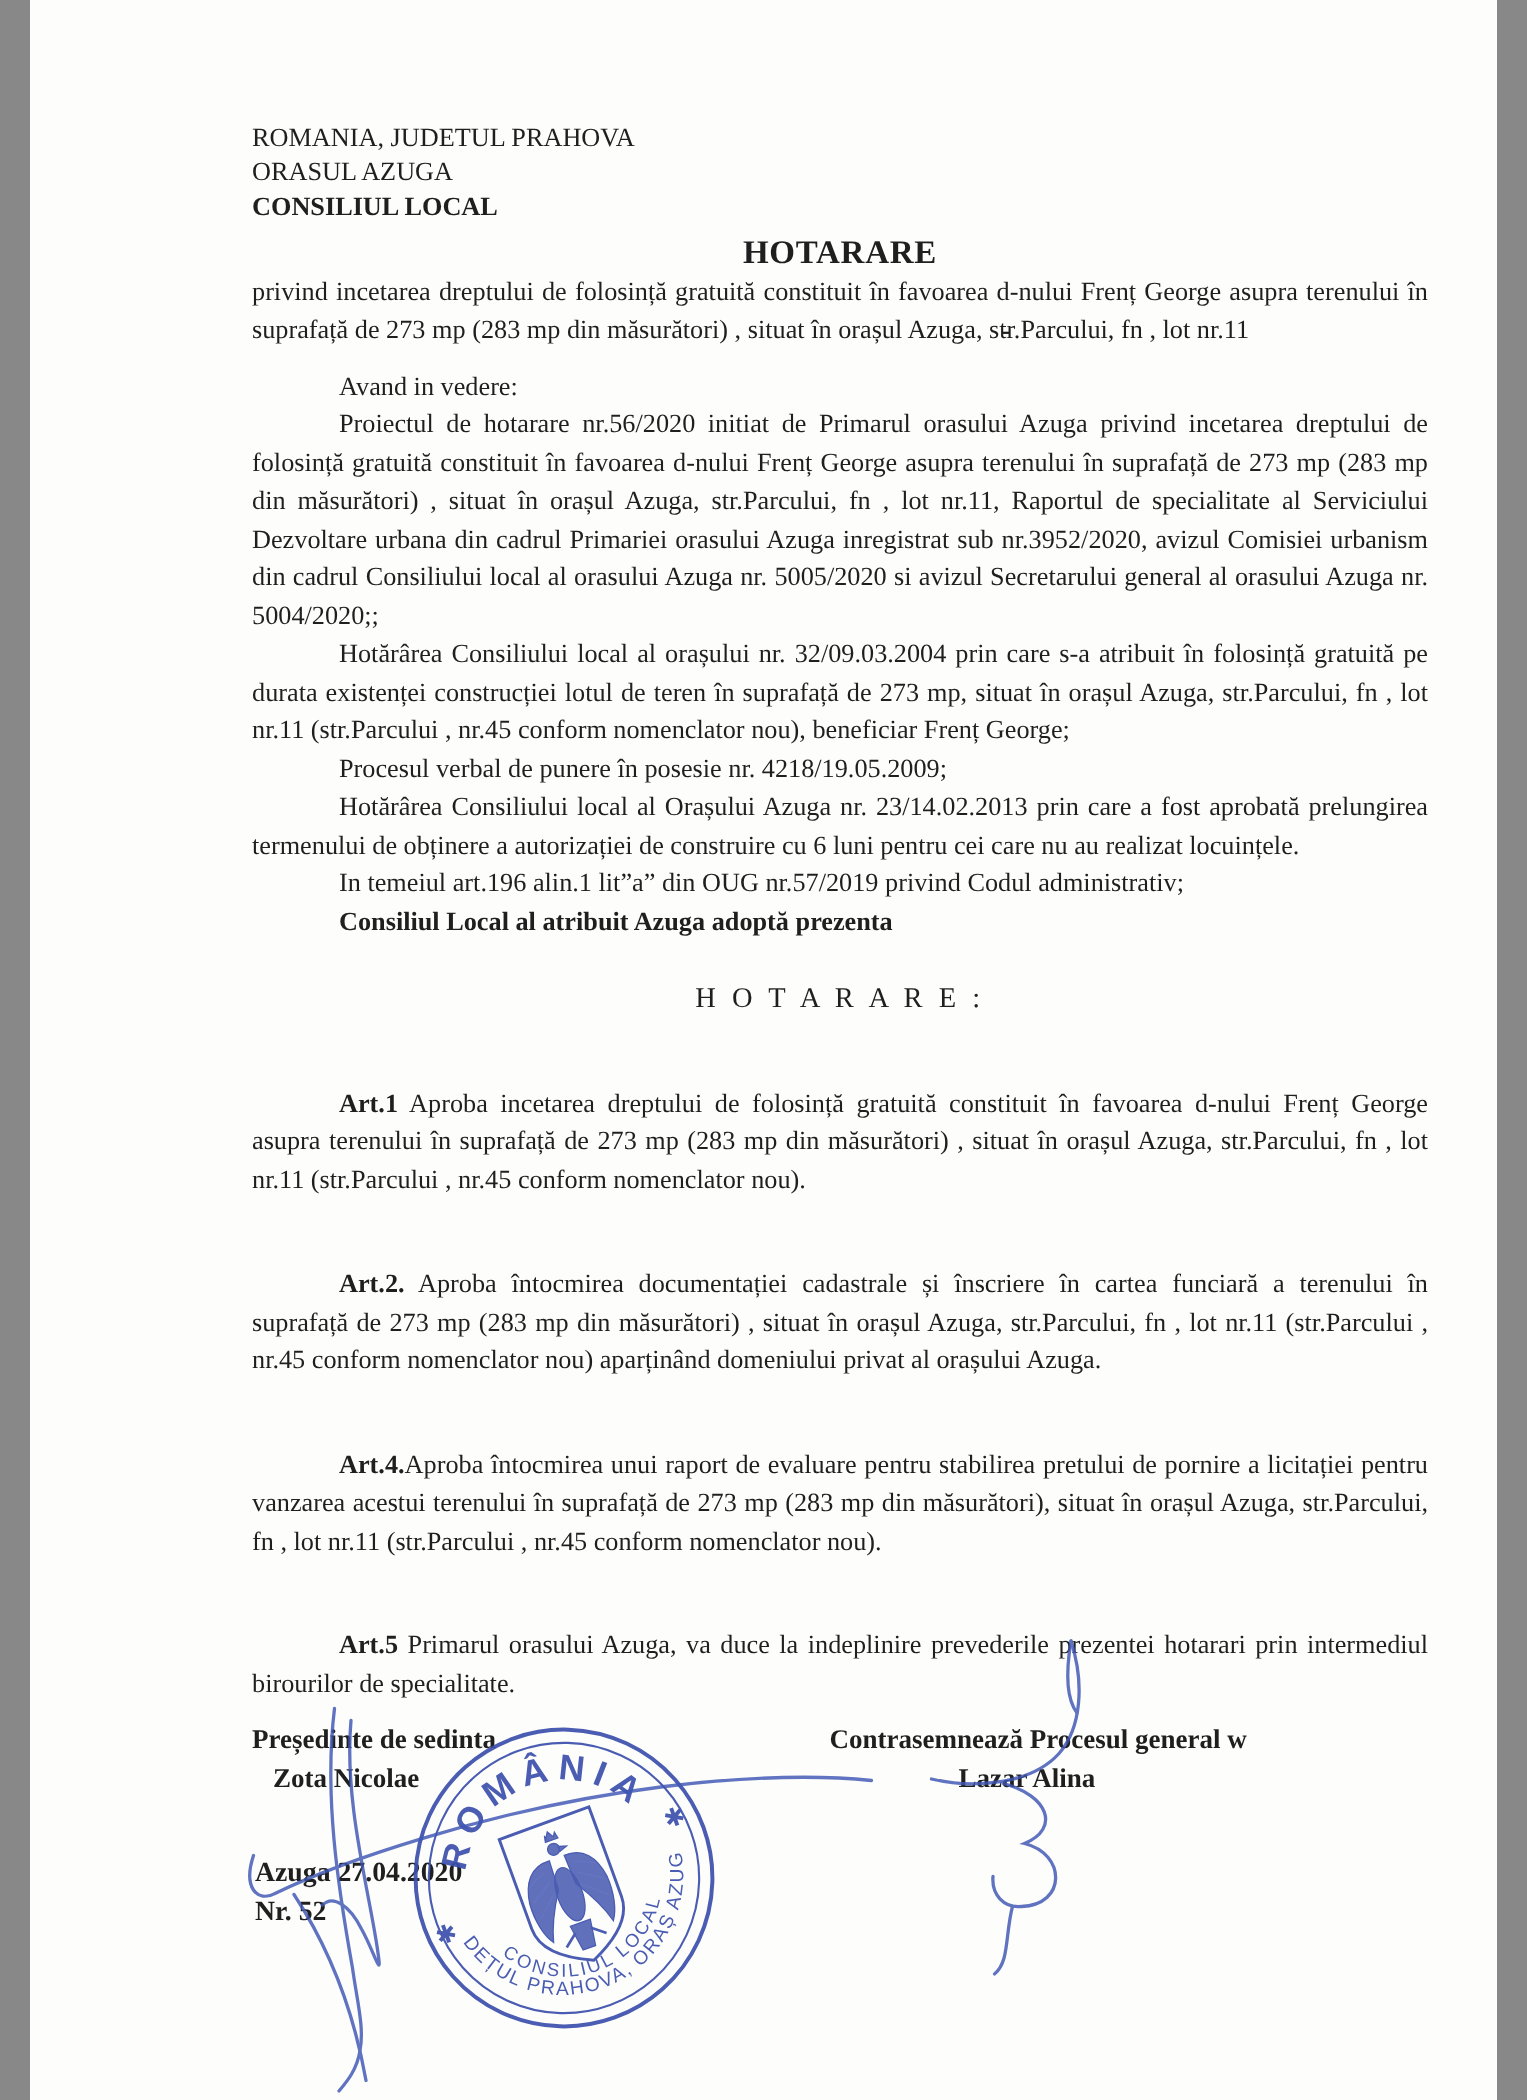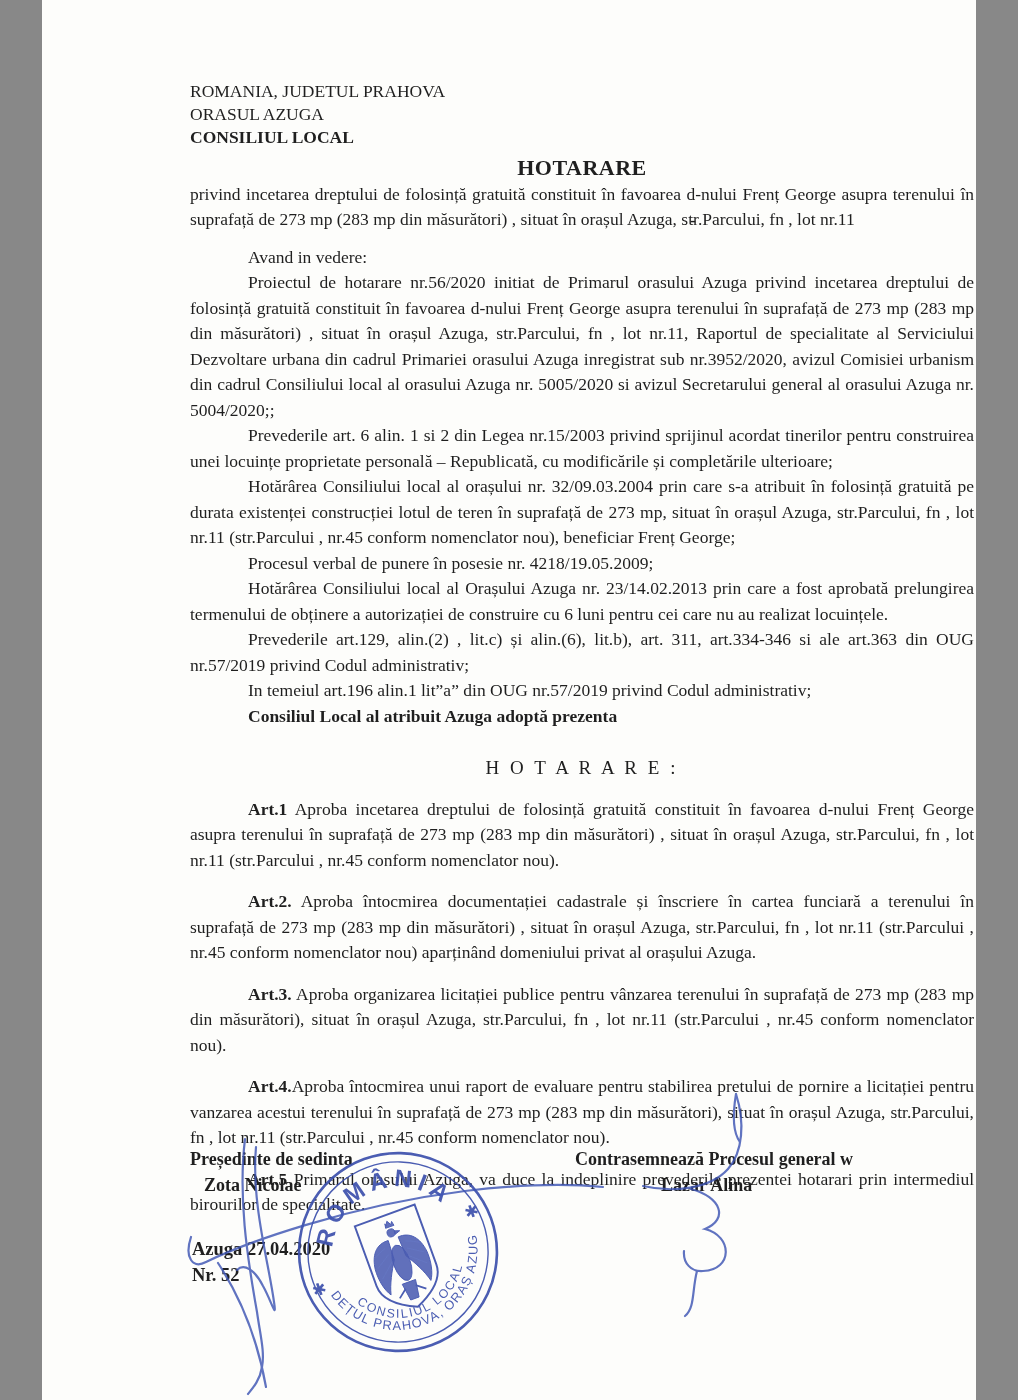--- a/index.html
+++ b/index.html
@@ -1,34 +1,34 @@
 <!DOCTYPE html>
 <html><head>
 <meta charset="utf-8">
 <style>
   html,body { margin:0; padding:0; background:#888; }
   .page {
     position:relative; width:934px; height:1400px; margin:0 auto;
     background:#fdfdfb; overflow:hidden;
-    font-family:"Liberation Serif", serif; color:#1f1f1f;
+    font-family:"Liberation Serif", serif; color:#1f1f1f;padding-left:44px;
   }
   .content {
     position:absolute; left:148px; top:80px; width:784px;
     font-size:17.5px; line-height:25.5px; text-align:justify;
   }
   .hdr { text-align:left; line-height:23px; }
   .b { font-weight:bold; }
   .doc-title { text-align:center; font-weight:bold; font-size:22px; margin:6px 0 1px 0; letter-spacing:0.5px; }
   .subtitle { margin:0; }
   .subtitle-dash { position:absolute; left:500px; top:128px; font-weight:bold; }
   .p { margin:0; text-indent:58px; }
   .having { margin-top:12px; }
   .adopt { font-weight:bold; }
   .decision-heading { text-align:center; font-weight:normal; font-size:19px; letter-spacing:3px; margin:26px 0 0 0; }
-  .art { margin:16px 0 0 0; text-indent:58px; }
+  .art { margin:44px 0 0 0; text-indent:58px; }
   .sig-row { position:absolute; left:148px; top:1146px; width:784px; font-weight:bold; font-size:18px; line-height:26px; }
   .sig-left { position:absolute; left:0; top:0; }
   .sig-left .name { padding-left:14px; }
   .sig-right { position:absolute; left:385px; top:0; }
   .sig-right .name { padding-left:86px; }
   .footer-block { position:absolute; left:150px; top:1236px; font-weight:bold; font-size:18.5px; line-height:26px; }
   .stamp-wrap { position:absolute; left:250px; top:1146px; width:212px; height:212px; transform:rotate(-20deg); opacity:0.92; }
   .sig-overlay { position:absolute; left:0; top:0; width:1018px; height:1400px; pointer-events:none; }
   .edge-line { position:absolute; left:988px; top:0; width:2px; height:1400px; background:#eae8e4; }
   .speck { position:absolute; left:979px; top:1371px; width:11px; height:12px;
@@ -46,34 +46,31 @@
     <div class="hdr b">CONSILIUL LOCAL</div>
 
     <div class="doc-title">HOTARARE</div>
 
     <p class="subtitle">privind incetarea dreptului de folosință gratuită constituit în favoarea  d-nului Frenț George asupra terenului în suprafață de 273 mp (283 mp din măsurători) , situat în orașul Azuga,  str.Parcului, fn , lot nr.11</p>
     <span class="subtitle-dash">-</span>
 
     <p class="p having">Avand in vedere:</p>
 
     <p class="p">Proiectul de hotarare nr.56/2020 initiat de Primarul orasului Azuga privind incetarea dreptului de folosință gratuită constituit în favoarea  d-nului Frenț George asupra terenului în suprafață de 273 mp (283 mp din măsurători) , situat în orașul Azuga,  str.Parcului, fn , lot nr.11, Raportul de specialitate  al Serviciului Dezvoltare urbana din cadrul Primariei orasului Azuga inregistrat sub nr.3952/2020, avizul Comisiei urbanism din cadrul Consiliului local al orasului Azuga nr. 5005/2020 si avizul Secretarului general al orasului Azuga nr. 5004/2020;;</p>
-    <p class="p">Prevederile art. 6   alin. 1 si 2 din Legea nr.15/2003 privind sprijinul acordat tinerilor pentru construirea unei locuințe proprietate personală – Republicată, cu modificările și completările ulterioare;</p>
     <p class="p">Hotărârea Consiliului local al orașului nr. 32/09.03.2004 prin care s-a atribuit în folosință gratuită pe durata existenței construcției lotul de teren în suprafață de 273 mp, situat în orașul Azuga,  str.Parcului, fn , lot nr.11 (str.Parcului , nr.45 conform nomenclator nou), beneficiar  Frenț George;</p>
     <p class="p">Procesul verbal de punere în posesie nr. 4218/19.05.2009;</p>
     <p class="p">Hotărârea Consiliului local al Orașului Azuga nr. 23/14.02.2013 prin care a fost aprobată prelungirea termenului de obținere a autorizației de construire cu 6 luni pentru cei care nu au realizat locuințele.</p>
-    <p class="p">Prevederile art.129, alin.(2) , lit.c) și alin.(6), lit.b), art. 311, art.334-346 si ale art.363 din OUG nr.57/2019 privind Codul administrativ;</p>
     <p class="p">In temeiul art.196 alin.1 lit”a” din OUG nr.57/2019 privind Codul administrativ;</p>
 
     <p class="p adopt">Consiliul Local al atribuit Azuga adoptă prezenta</p>
 
     <div class="decision-heading">H O T A R A R E :</div>
 
     <p class="art"><span class="b">Art.1</span> <span>Aproba incetarea dreptului de folosință gratuită constituit în favoarea  d-nului Frenț George asupra terenului în suprafață de 273 mp (283 mp din măsurători) , situat în orașul Azuga, str.Parcului, fn , lot nr.11 (str.Parcului , nr.45 conform nomenclator nou).</span></p>
     <p class="art"><span class="b">Art.2.</span> <span>Aproba întocmirea documentației cadastrale și înscriere în cartea funciară a terenului în suprafață de 273 mp (283 mp din măsurători) , situat în orașul Azuga,  str.Parcului, fn , lot nr.11 (str.Parcului , nr.45 conform nomenclator nou) aparținând domeniului privat al orașului Azuga.</span></p>
-    <p class="art"><span class="b">Art.3.</span> <span>Aproba  organizarea licitației publice pentru vânzarea terenului în suprafață de 273 mp (283 mp din măsurători), situat în orașul Azuga,  str.Parcului, fn , lot nr.11 (str.Parcului , nr.45 conform nomenclator nou).</span></p>
     <p class="art"><span class="b">Art.4.</span><span>Aproba întocmirea unui raport de evaluare pentru stabilirea pretului de pornire a licitației pentru vanzarea acestui terenului în suprafață de 273 mp (283 mp din măsurători), situat în orașul Azuga,  str.Parcului, fn , lot nr.11 (str.Parcului , nr.45 conform nomenclator nou).</span></p>
     <p class="art"><span class="b">Art.5</span> <span>Primarul orasului Azuga, va duce la indeplinire prevederile prezentei hotarari prin intermediul birourilor de specialitate.</span></p>
   </div>
 
   <div class="sig-row">
     <div class="sig-left">
       <div>Președinte de sedinta</div>
       <div class="name">Zota Nicolae</div>
     </div>
     <div class="sig-right">

